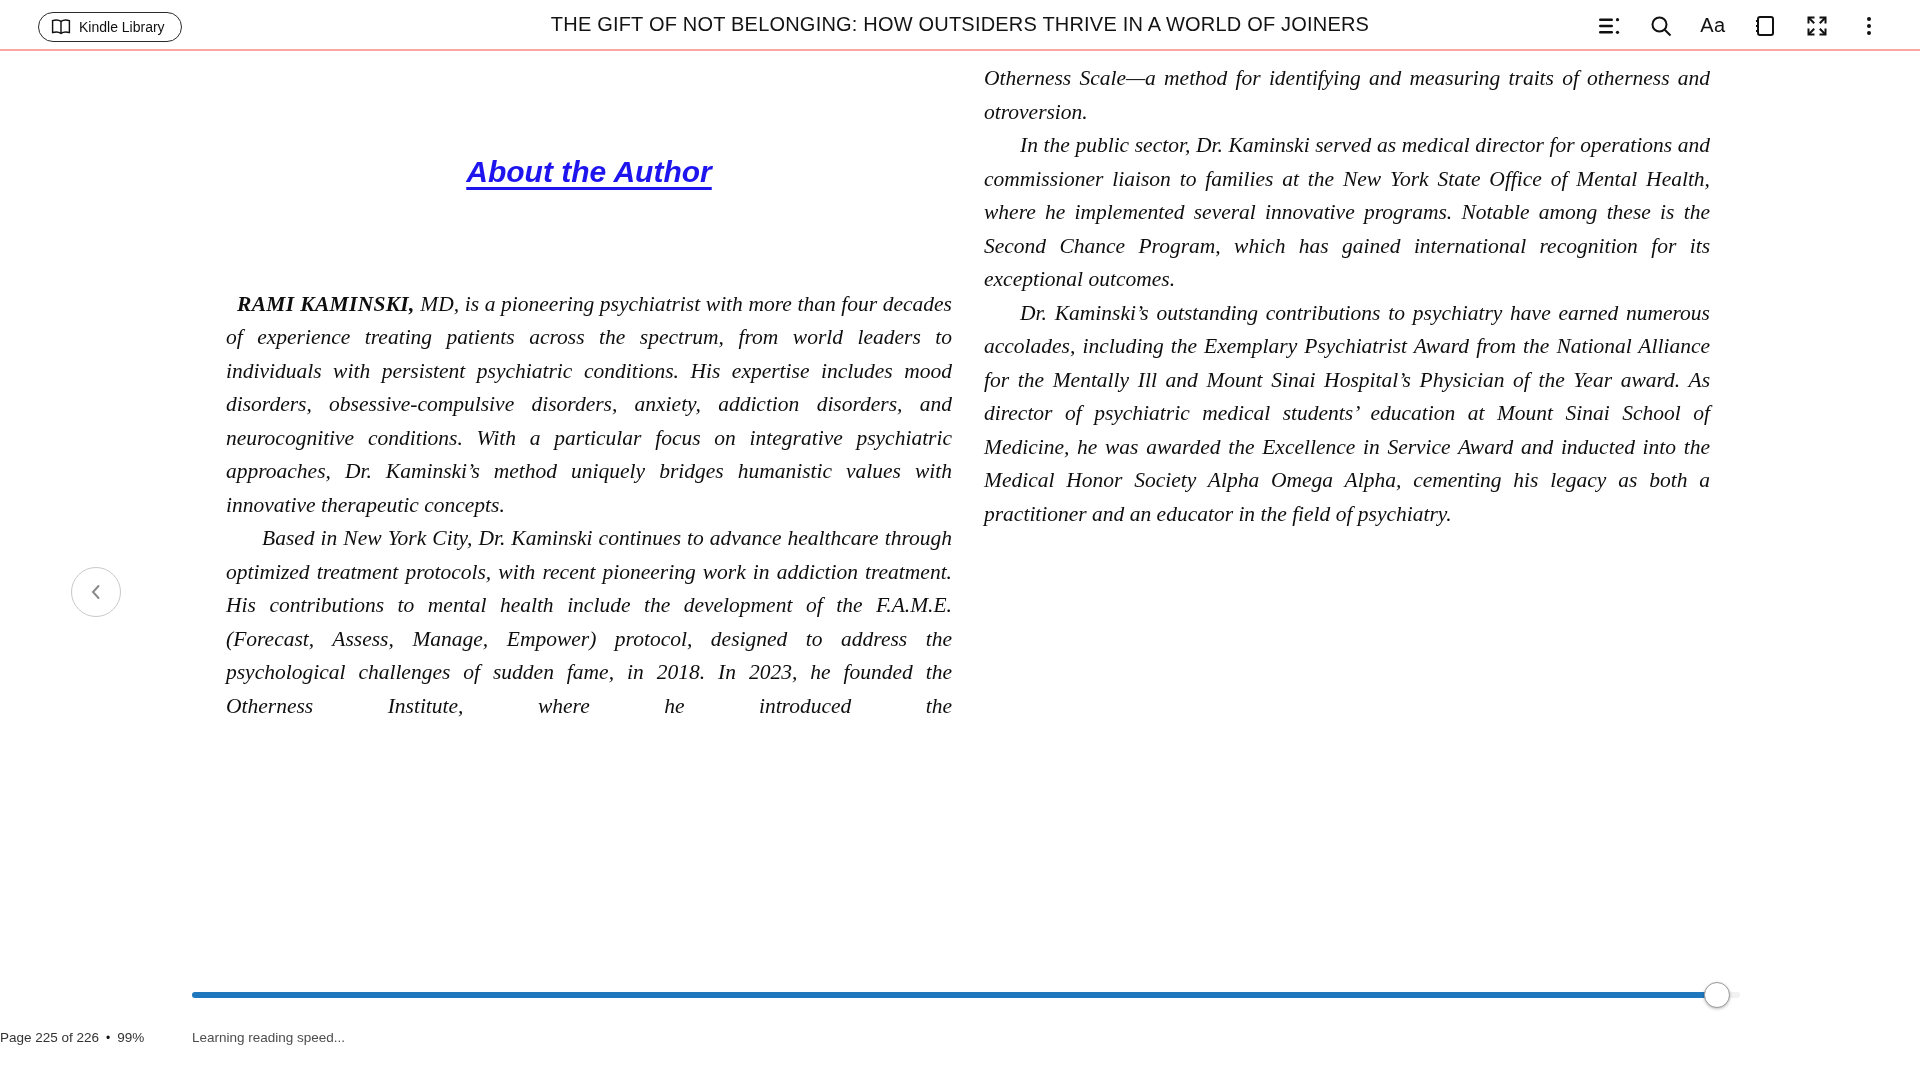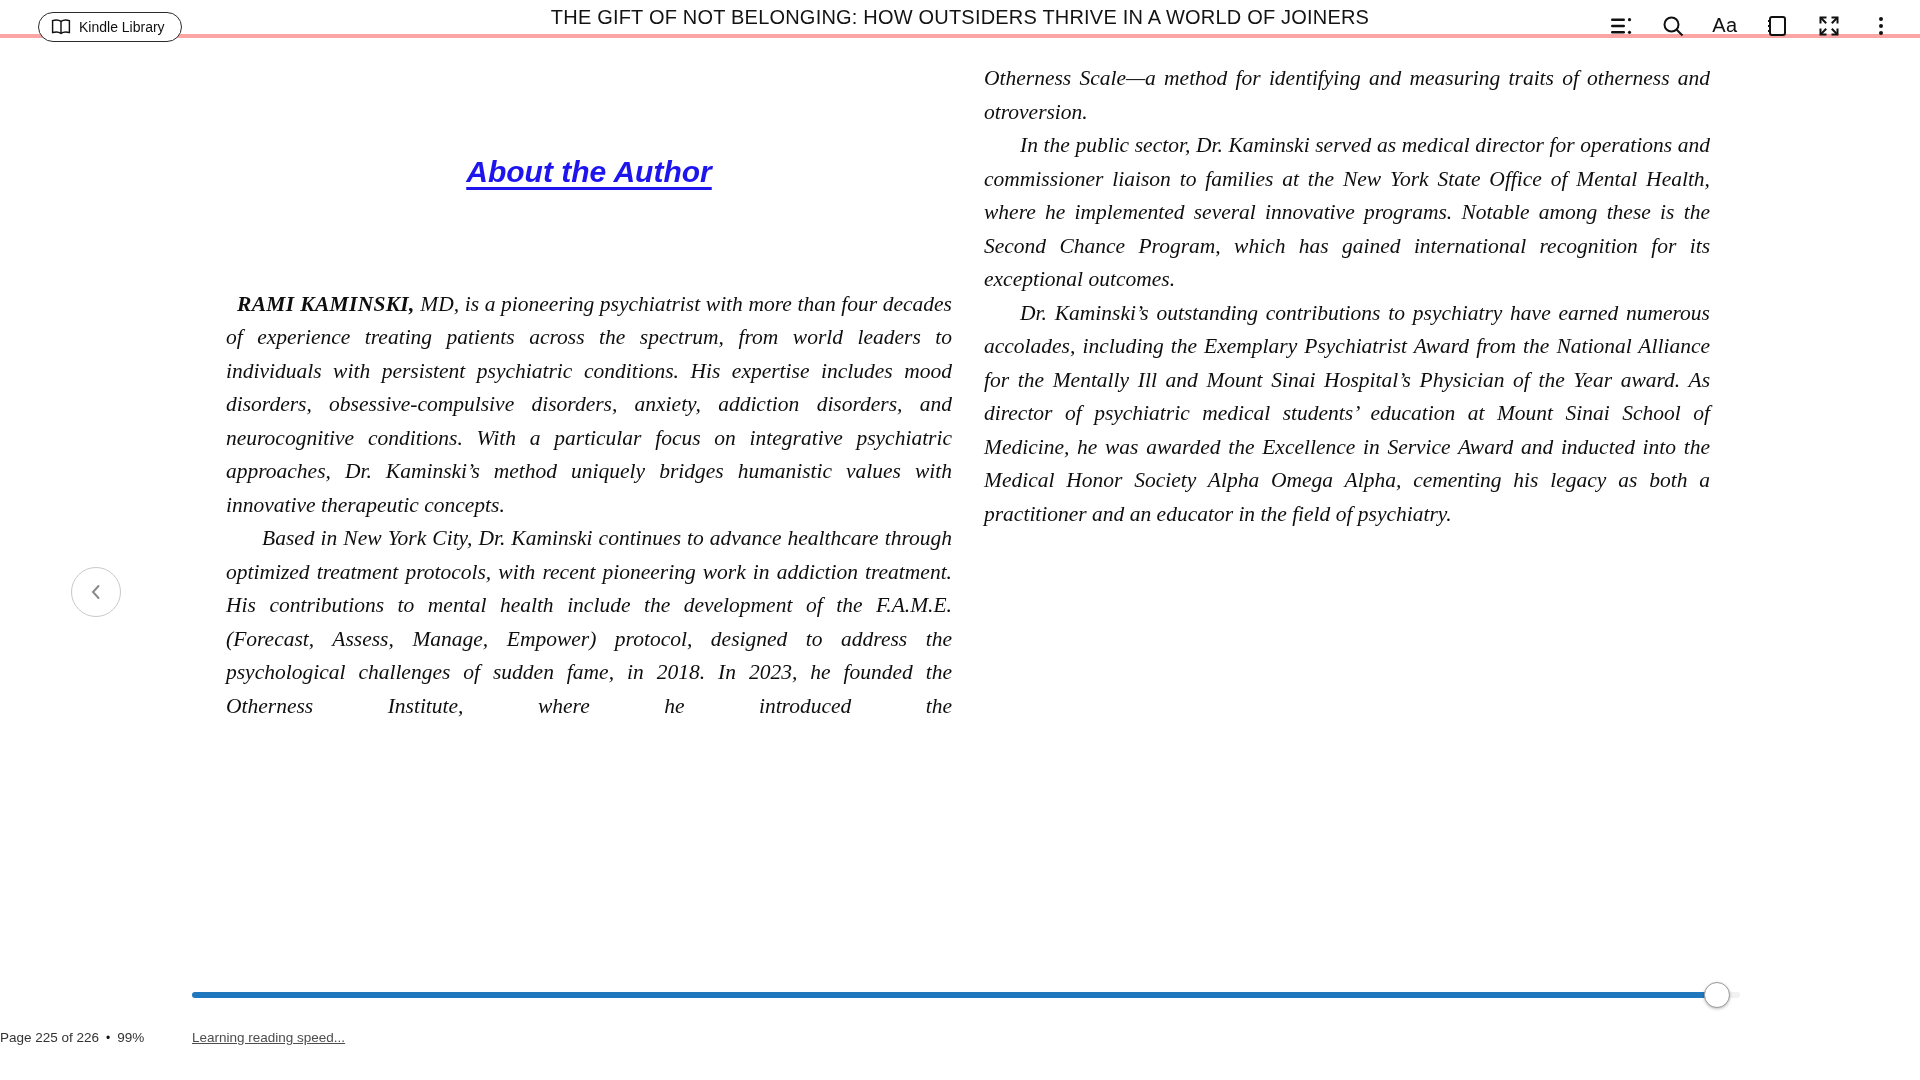--- a/index.html
+++ b/index.html
@@ -1,28 +1,28 @@
 <!DOCTYPE html>
 <html><head>
 <meta charset="utf-8">
 <style>
   * { margin: 0; padding: 0; box-sizing: border-box; }
   html, body { width: 1920px; height: 1080px; background: #ffffff; overflow: hidden;
     font-family: "Liberation Sans", sans-serif; color: #111; }
 
   
-  .header { position: absolute; top: 0; left: 0; width: 1920px; height: 38px;
-    background: #fff; border-bottom: 4px solid #fca5a5; display: flex; align-items: center; }
+  .header { position: absolute; top: 0; left: 0; width: 1920px; height: 51px;
+    background: #fff; border-bottom: 2px solid #fca5a5; display: flex; align-items: center; }
   .library-btn { position: absolute; left: 38px; top: 12px; height: 30px;
     display: flex; align-items: center; gap: 8px; padding: 0 16px 0 12px;
     border: 1px solid #2b2b2b; border-radius: 16px; background: #fff; cursor: pointer;
     font-size: 14px; color: #111; }
   .page-title { position: absolute; left: 0; right: 0; text-align: center;
     font-size: 20px; letter-spacing: 0.2px; color: #131313; white-space: nowrap; }
-  .header-icons { position: absolute; right: 26px; top: 0; height: 51px;
+  .header-icons { position: absolute; right: 38px; top: 0; height: 51px;
     display: flex; align-items: center; gap: 26px; }
   .hicon { width: 26px; height: 26px; display: flex; align-items: center; justify-content: center;
     cursor: pointer; color: #111; }
   .aa-label { font-size: 20px; font-weight: 500; color: #111; letter-spacing: 0.5px; }
   .bookmark { position: absolute; right: 55px; top: 52px; width: 28px; height: 36px; cursor: pointer; }
 
   
   .reader { position: absolute; top: 52px; left: 0; width: 1920px; bottom: 100px; background: #fff; }
   .col { position: absolute; width: 726px; font-family: "Liberation Serif", serif;
     font-size: 21.5px; line-height: 33.5px; color: #0e0e0e; text-align: justify; font-style: italic; }
@@ -43,21 +43,21 @@
 
   
   .footer { position: absolute; left: 0; bottom: 0; width: 1920px; height: 100px; background: #fff; }
   .progress-track { position: absolute; left: 192px; right: 180px; top: 12px; height: 6px;
     background: #f2f2f2; border-radius: 3px; cursor: pointer; }
   .progress-fill { position: absolute; left: 0; top: 0; height: 6px; width: 0;
     background: #1f78bd; border-radius: 3px; }
   .progress-knob { position: absolute; top: -10px; width: 26px; height: 26px;
     background: #fff; border: 1px solid #9a9a9a; border-radius: 50%;
     box-shadow: 0 1px 3px rgba(0,0,0,0.25); cursor: grab; }
-  .footer-status { position: absolute; left: 192px; top: 50px; font-size: 13.5px; color: #4d4d4d; text-decoration: underline; }
+  .footer-status { position: absolute; left: 192px; top: 50px; font-size: 13.5px; color: #4d4d4d; }
   .footer-page { position: absolute; left: 0; right: 0; top: 50px; 
     font-size: 13.5px; color: #333; }
   .footer-page .sep { margin: 0 7px; font-size: 12px; color: #111; }
 
   svg { display: block; }
 </style>
 </head>
 <body>
 
 <div class="header">

